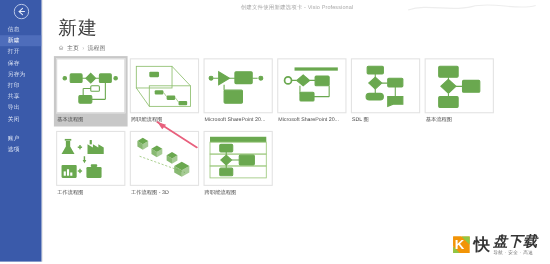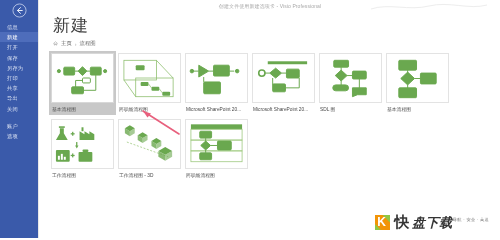--- a/index.html
+++ b/index.html
@@ -85,21 +85,21 @@
   .watermark{
     position:absolute;right:12px;bottom:6px;display:flex;align-items:center;gap:3px;
     opacity:.97;
   }
   .wm-mark{width:17px;height:17px;position:relative;}
   .wm-k{
     font-size:12px;color:#ffffff;font-weight:bold;position:absolute;
     left:3px;top:1px;line-height:14px;
   }
   .wm-kuai{font-size:15px;color:#2f2f2f;font-weight:bold;letter-spacing:0px;}
-  .wm-right{display:flex;flex-direction:row;line-height:1;}
+  .wm-right{display:flex;flex-direction:column;line-height:1;}
   .wm-pan{font-size:13px;color:#2f2f2f;font-weight:bold;font-style:italic;letter-spacing:.5px;}
   .wm-tag{font-size:4.2px;color:#6d6d6d;letter-spacing:.3px;margin-top:1.5px;}
   .scribble{position:absolute;left:330px;top:2px;}
 </style>
 </head>
 <body>
 
 <div id="app">
 
   <div class="rail">

